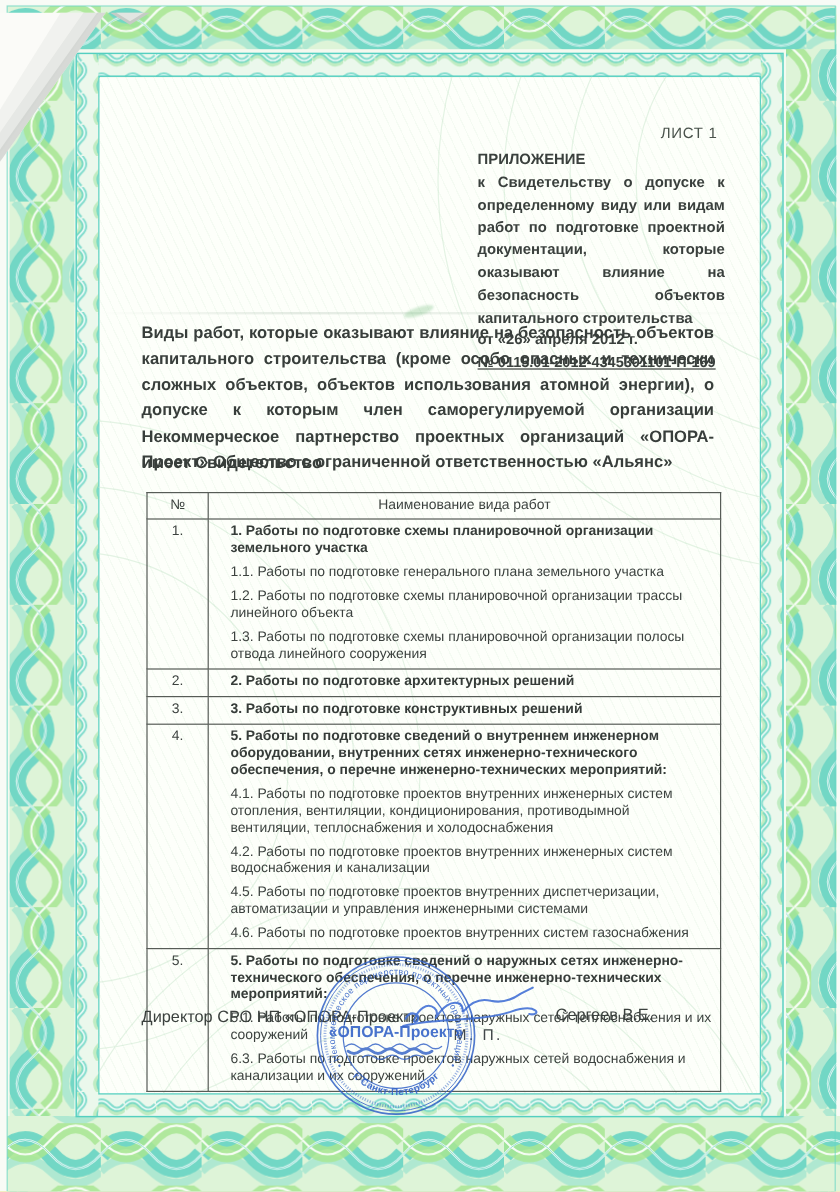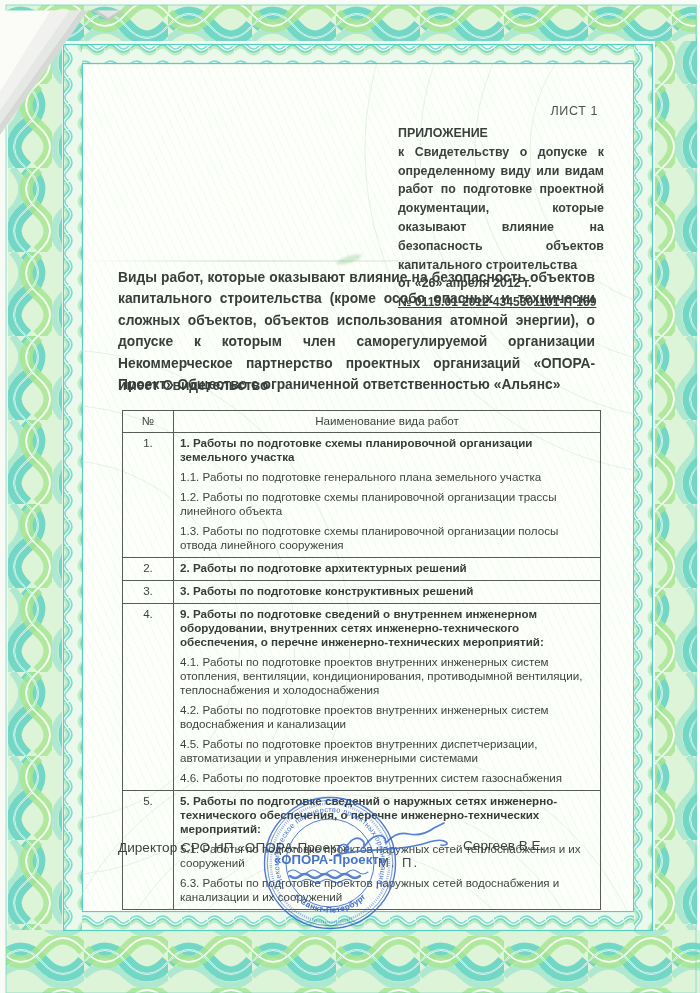--- a/index.html
+++ b/index.html
@@ -20,21 +20,21 @@
   .intro-close{left:118px;top:378px;width:477px;font-weight:700;font-size:13.8px;color:#383e3b;}
 
   
   .tbl-wrap{left:122px;top:410px;width:479px;}
   table.works{border-collapse:collapse;width:100%;table-layout:fixed;}
   table.works td,table.works th{border:1px solid #575c57;vertical-align:top;
     font-size:11.6px;line-height:14px;padding:3px 6px 4px 6px;font-weight:400;color:#3c423f;}
   th.col-num{width:38px;text-align:center;font-weight:700;padding:3px 2px;}
   th.col-name{font-weight:400;font-size:12px;}
   td.col-num{text-align:center;padding-top:5px;}
-  .work-item{margin:0 0 6px 0;}
+  .work-item{margin:0 0 6px 12px;}
   .work-item:last-child{margin-bottom:1px;}
   .work-item.bold{font-weight:700;color:#363c39;}
 
   
   .director{left:118px;top:840px;font-size:13.6px;color:#3b413e;}
   .signer{left:463px;top:838px;font-size:13.6px;color:#3b413e;}
   .seal-mark{left:378px;top:855px;font-size:13px;letter-spacing:2px;color:#41474a;}
 
   
   .fold{left:0;top:0;width:130px;height:180px;pointer-events:none;}
@@ -170,21 +170,21 @@
           </tr>
           <tr>
             <td class="col-num">3.</td>
             <td>
               <div class="work-item bold">3. Работы по подготовке конструктивных решений</div>
             </td>
           </tr>
           <tr>
             <td class="col-num">4.</td>
             <td>
-              <div class="work-item bold">9. Работы по подготовке сведений о внутреннем инженерном оборудовании, внутренних сетях инженерно-технического обеспечения, о перечне инженерно-технических мероприятий:</div>
+              <div class="work-item bold">5. Работы по подготовке сведений о внутреннем инженерном оборудовании, внутренних сетях инженерно-технического обеспечения, о перечне инженерно-технических мероприятий:</div>
               <div class="work-item">4.1. Работы по подготовке проектов внутренних инженерных систем отопления, вентиляции, кондиционирования, противодымной вентиляции, теплоснабжения и холодоснабжения</div>
               <div class="work-item">4.2. Работы по подготовке проектов внутренних инженерных систем водоснабжения и канализации</div>
               <div class="work-item">4.5. Работы по подготовке проектов внутренних диспетчеризации, автоматизации и управления инженерными системами</div>
               <div class="work-item">4.6. Работы по подготовке проектов внутренних систем газоснабжения</div>
             </td>
           </tr>
           <tr>
             <td class="col-num">5.</td>
             <td>
               <div class="work-item bold">5. Работы по подготовке сведений о наружных сетях инженерно-технического обеспечения, о перечне инженерно-технических мероприятий:</div>

